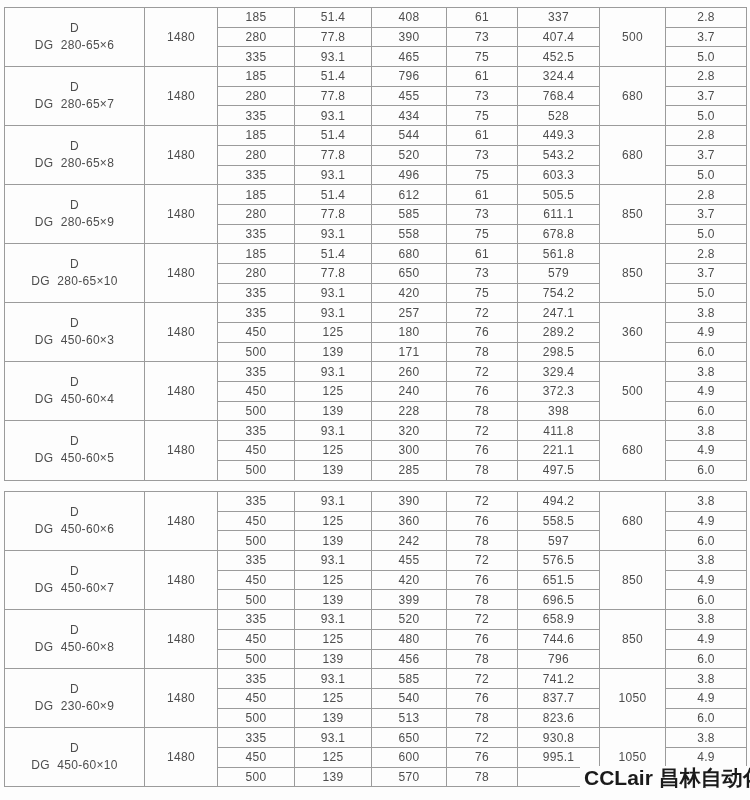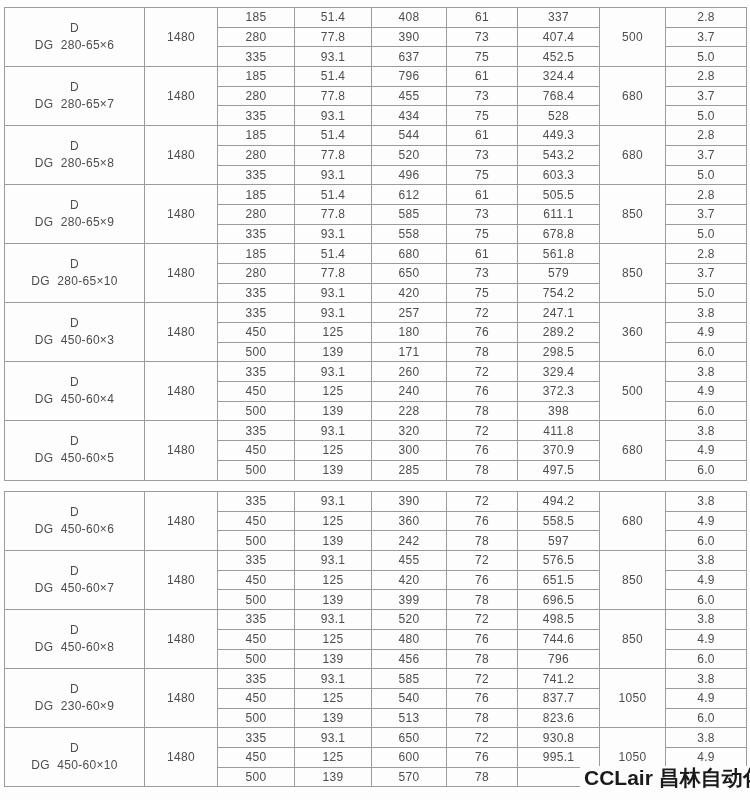--- a/index.html
+++ b/index.html
@@ -87,21 +87,21 @@
           <td>280</td>
           <td>77.8</td>
           <td>390</td>
           <td>73</td>
           <td>407.4</td>
           <td>3.7</td>
         </tr>
         <tr>
           <td>335</td>
           <td>93.1</td>
-          <td>637</td>
+          <td>465</td>
           <td>75</td>
           <td>452.5</td>
           <td>5.0</td>
         </tr>
         <tr>
           <td class="model" rowspan="3">
             <div class="mline">D</div>
             <div class="mline">DG  280-65×7</div>
           </td>
           <td rowspan="3">1480</td>
@@ -291,21 +291,21 @@
           <td>72</td>
           <td>411.8</td>
           <td rowspan="3">680</td>
           <td>3.8</td>
         </tr>
         <tr>
           <td>450</td>
           <td>125</td>
           <td>300</td>
           <td>76</td>
-          <td>370.9</td>
+          <td>221.1</td>
           <td>4.9</td>
         </tr>
         <tr>
           <td>500</td>
           <td>139</td>
           <td>285</td>
           <td>78</td>
           <td>497.5</td>
           <td>6.0</td>
         </tr>
@@ -388,21 +388,21 @@
         <tr>
           <td class="model" rowspan="3">
             <div class="mline">D</div>
             <div class="mline">DG  450-60×8</div>
           </td>
           <td rowspan="3">1480</td>
           <td>335</td>
           <td>93.1</td>
           <td>520</td>
           <td>72</td>
-          <td>498.5</td>
+          <td>658.9</td>
           <td rowspan="3">850</td>
           <td>3.8</td>
         </tr>
         <tr>
           <td>450</td>
           <td>125</td>
           <td>480</td>
           <td>76</td>
           <td>744.6</td>
           <td>4.9</td>

